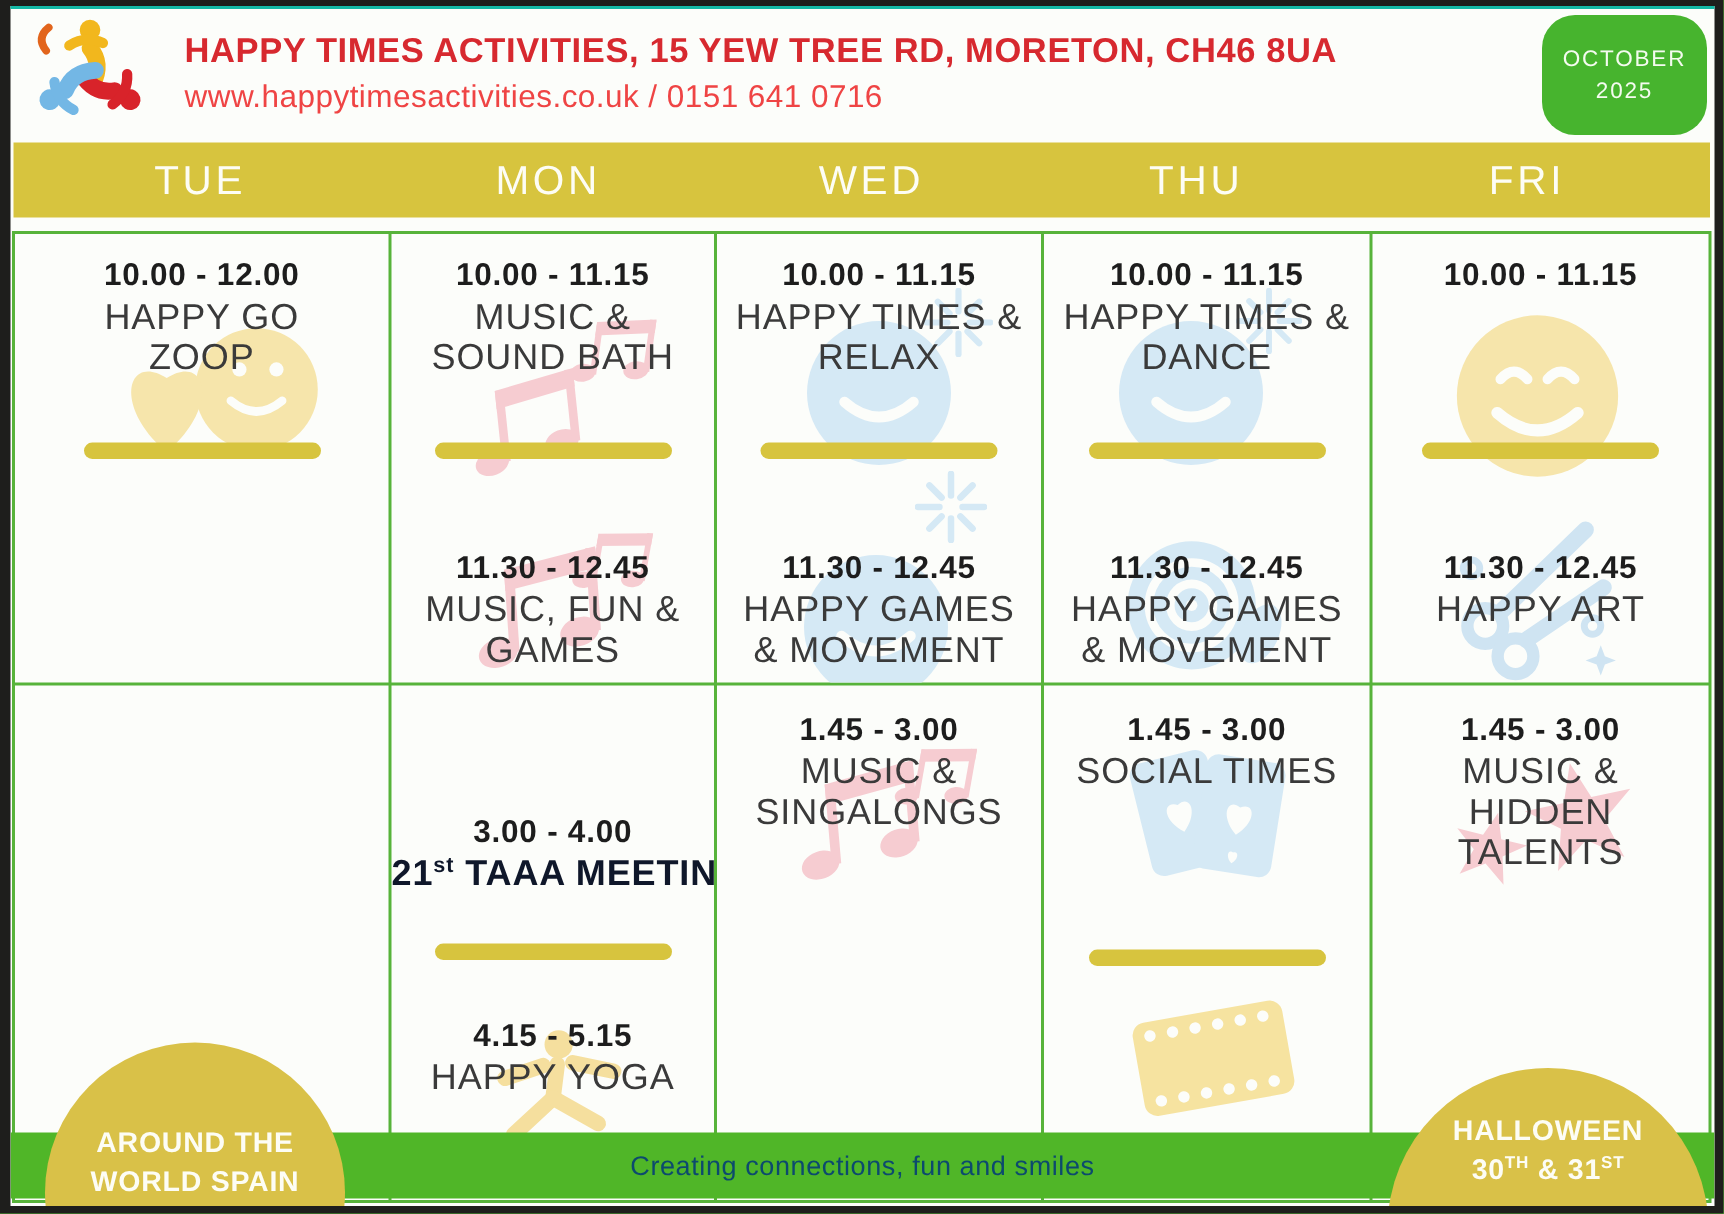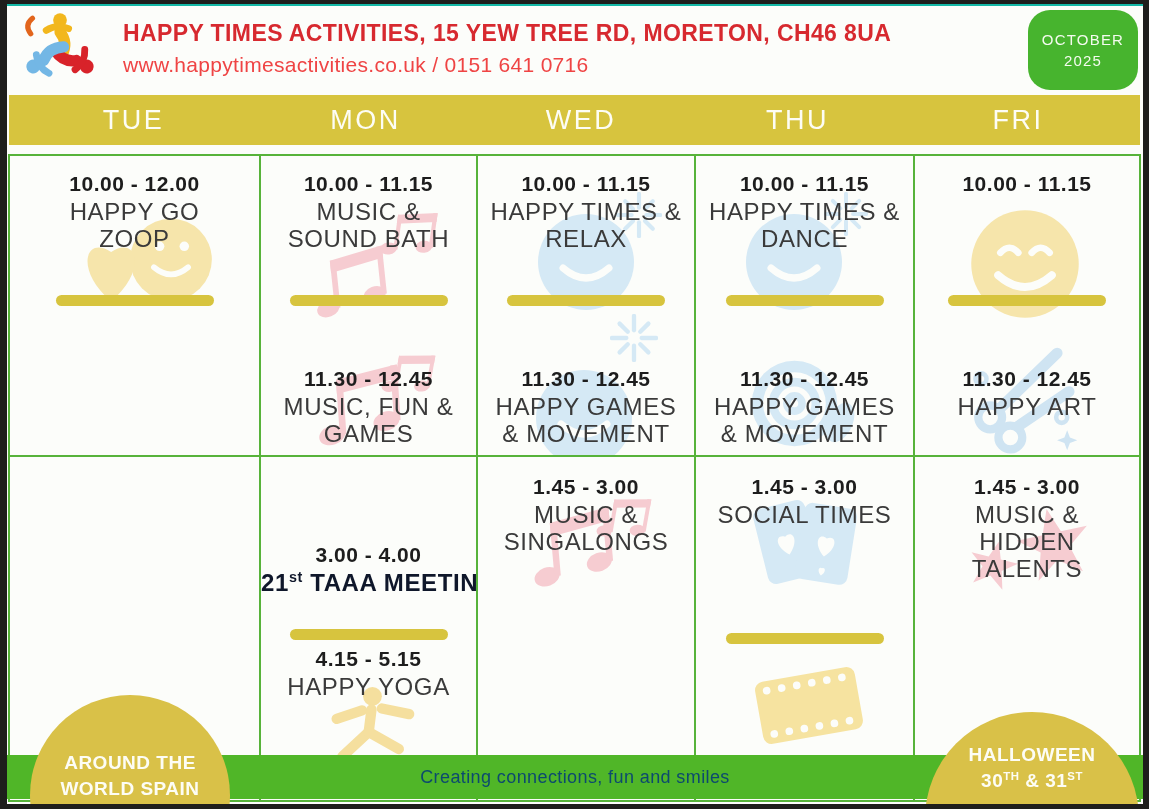--- a/index.html
+++ b/index.html
@@ -286,21 +286,21 @@
 
     <div class="cell">
       <div class="sess" style="top:84px">
         <div class="time">3.00 - 4.00</div>
         <div class="act red nowrap">21<sup>st</sup> TAAA MEETING</div>
       </div>
       <div class="divider" style="top:172px"></div>
       <svg class="ic" style="left:58px;top:228px;width:105px;height:80px;color:#f5df9e">
           <use href="#sym-yoga"></use>
         </svg>
-      <div class="sess" style="top:188px">
+      <div class="sess" style="top:220px">
         <div class="time">4.15 - 5.15</div>
         <div class="act">HAPPY YOGA</div>
       </div>
     </div>
 
     <div class="cell">
       <svg class="ic" style="left:118px;top:28px;width:56px;height:62px;color:#f6ccd1;transform:rotate(10deg)">
           <use href="#sym-notes"></use>
         </svg>
       <svg class="ic" style="left:48px;top:42px;width:92px;height:92px;color:#f6ccd1;transform:rotate(-5deg)">

